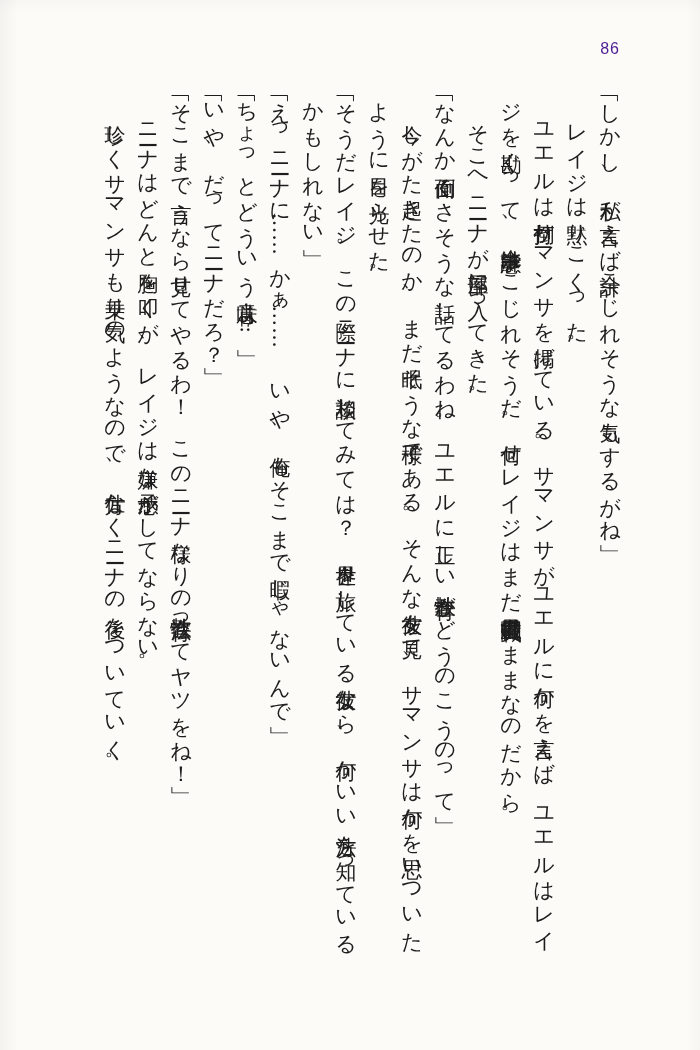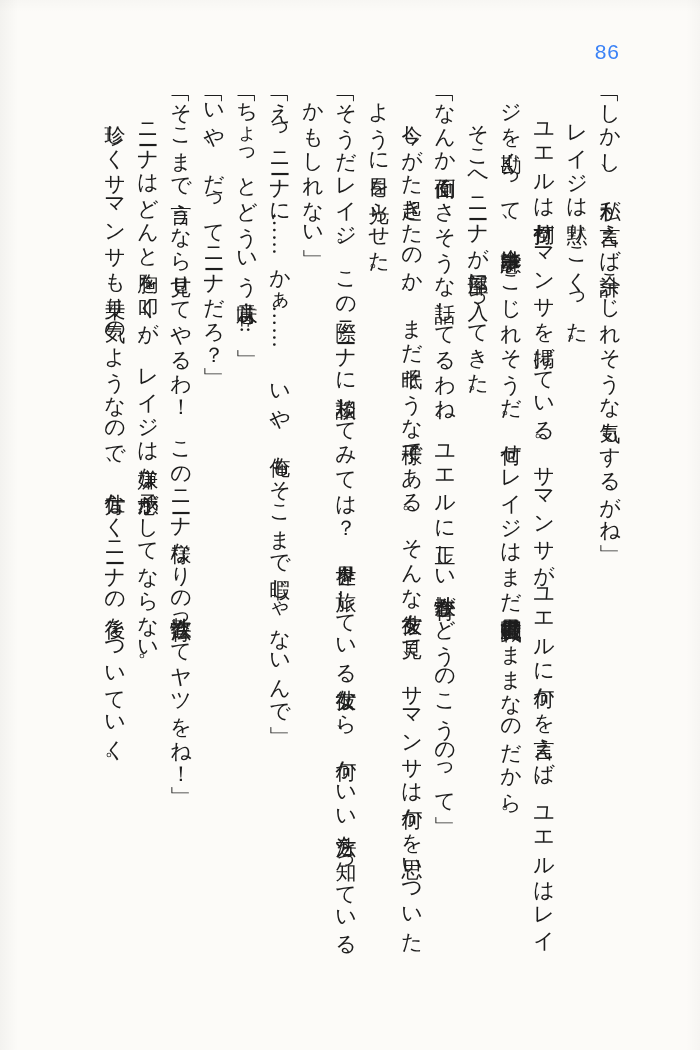--- a/index.html
+++ b/index.html
@@ -26,23 +26,23 @@
       linear-gradient(to right, rgba(0,0,0,0.035), rgba(0,0,0,0) 18px),
       linear-gradient(to left, rgba(0,0,0,0.025), rgba(0,0,0,0) 14px),
       linear-gradient(to bottom, rgba(0,0,0,0.02), rgba(0,0,0,0) 12px);
     pointer-events: none;
   }
   .page-number {
     position: absolute;
     top: 40px;
     right: 80px;
     font-family: "Liberation Sans", "DejaVu Sans", sans-serif;
-    font-size: 21px;
+    font-size: 16px;
     letter-spacing: 1px;
-    color: #3b82f6;
+    color: #4c1d95;
   }
   .text-block {
     position: absolute;
     top: 88px;
     right: 74px;
     height: 866px;
     writing-mode: vertical-rl;
     text-orientation: mixed;
     line-break: strict;
     word-break: normal;

